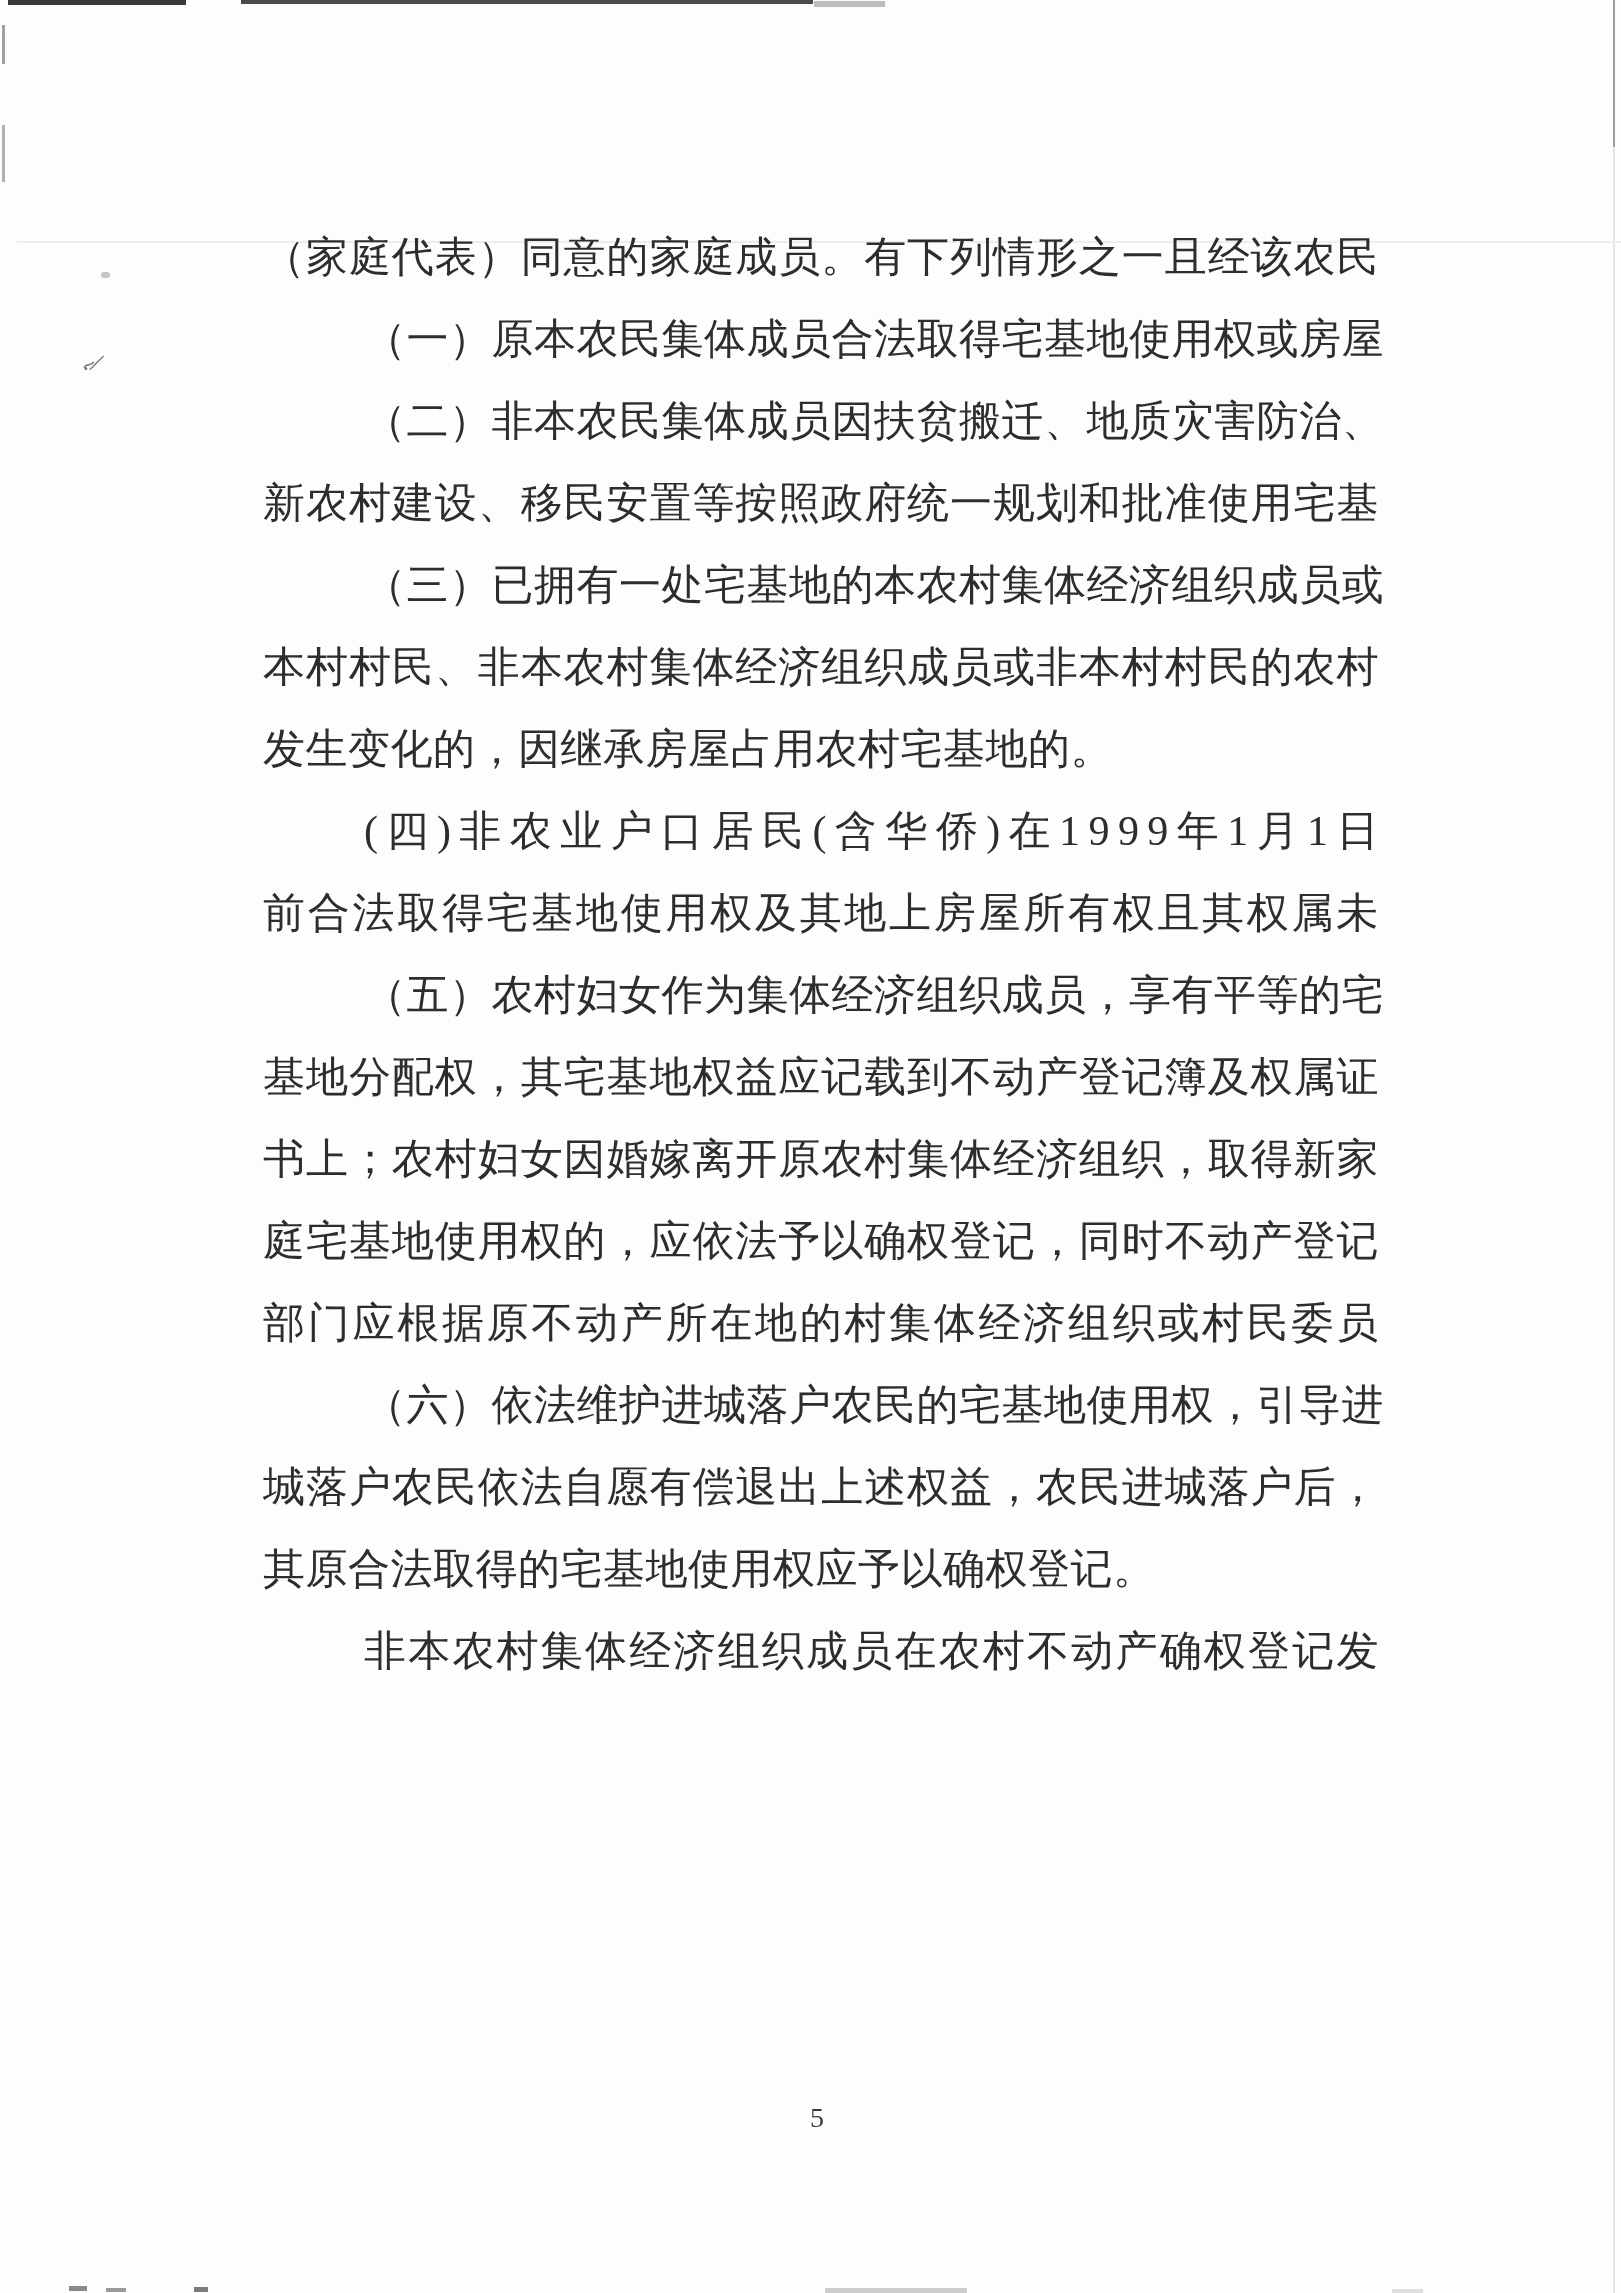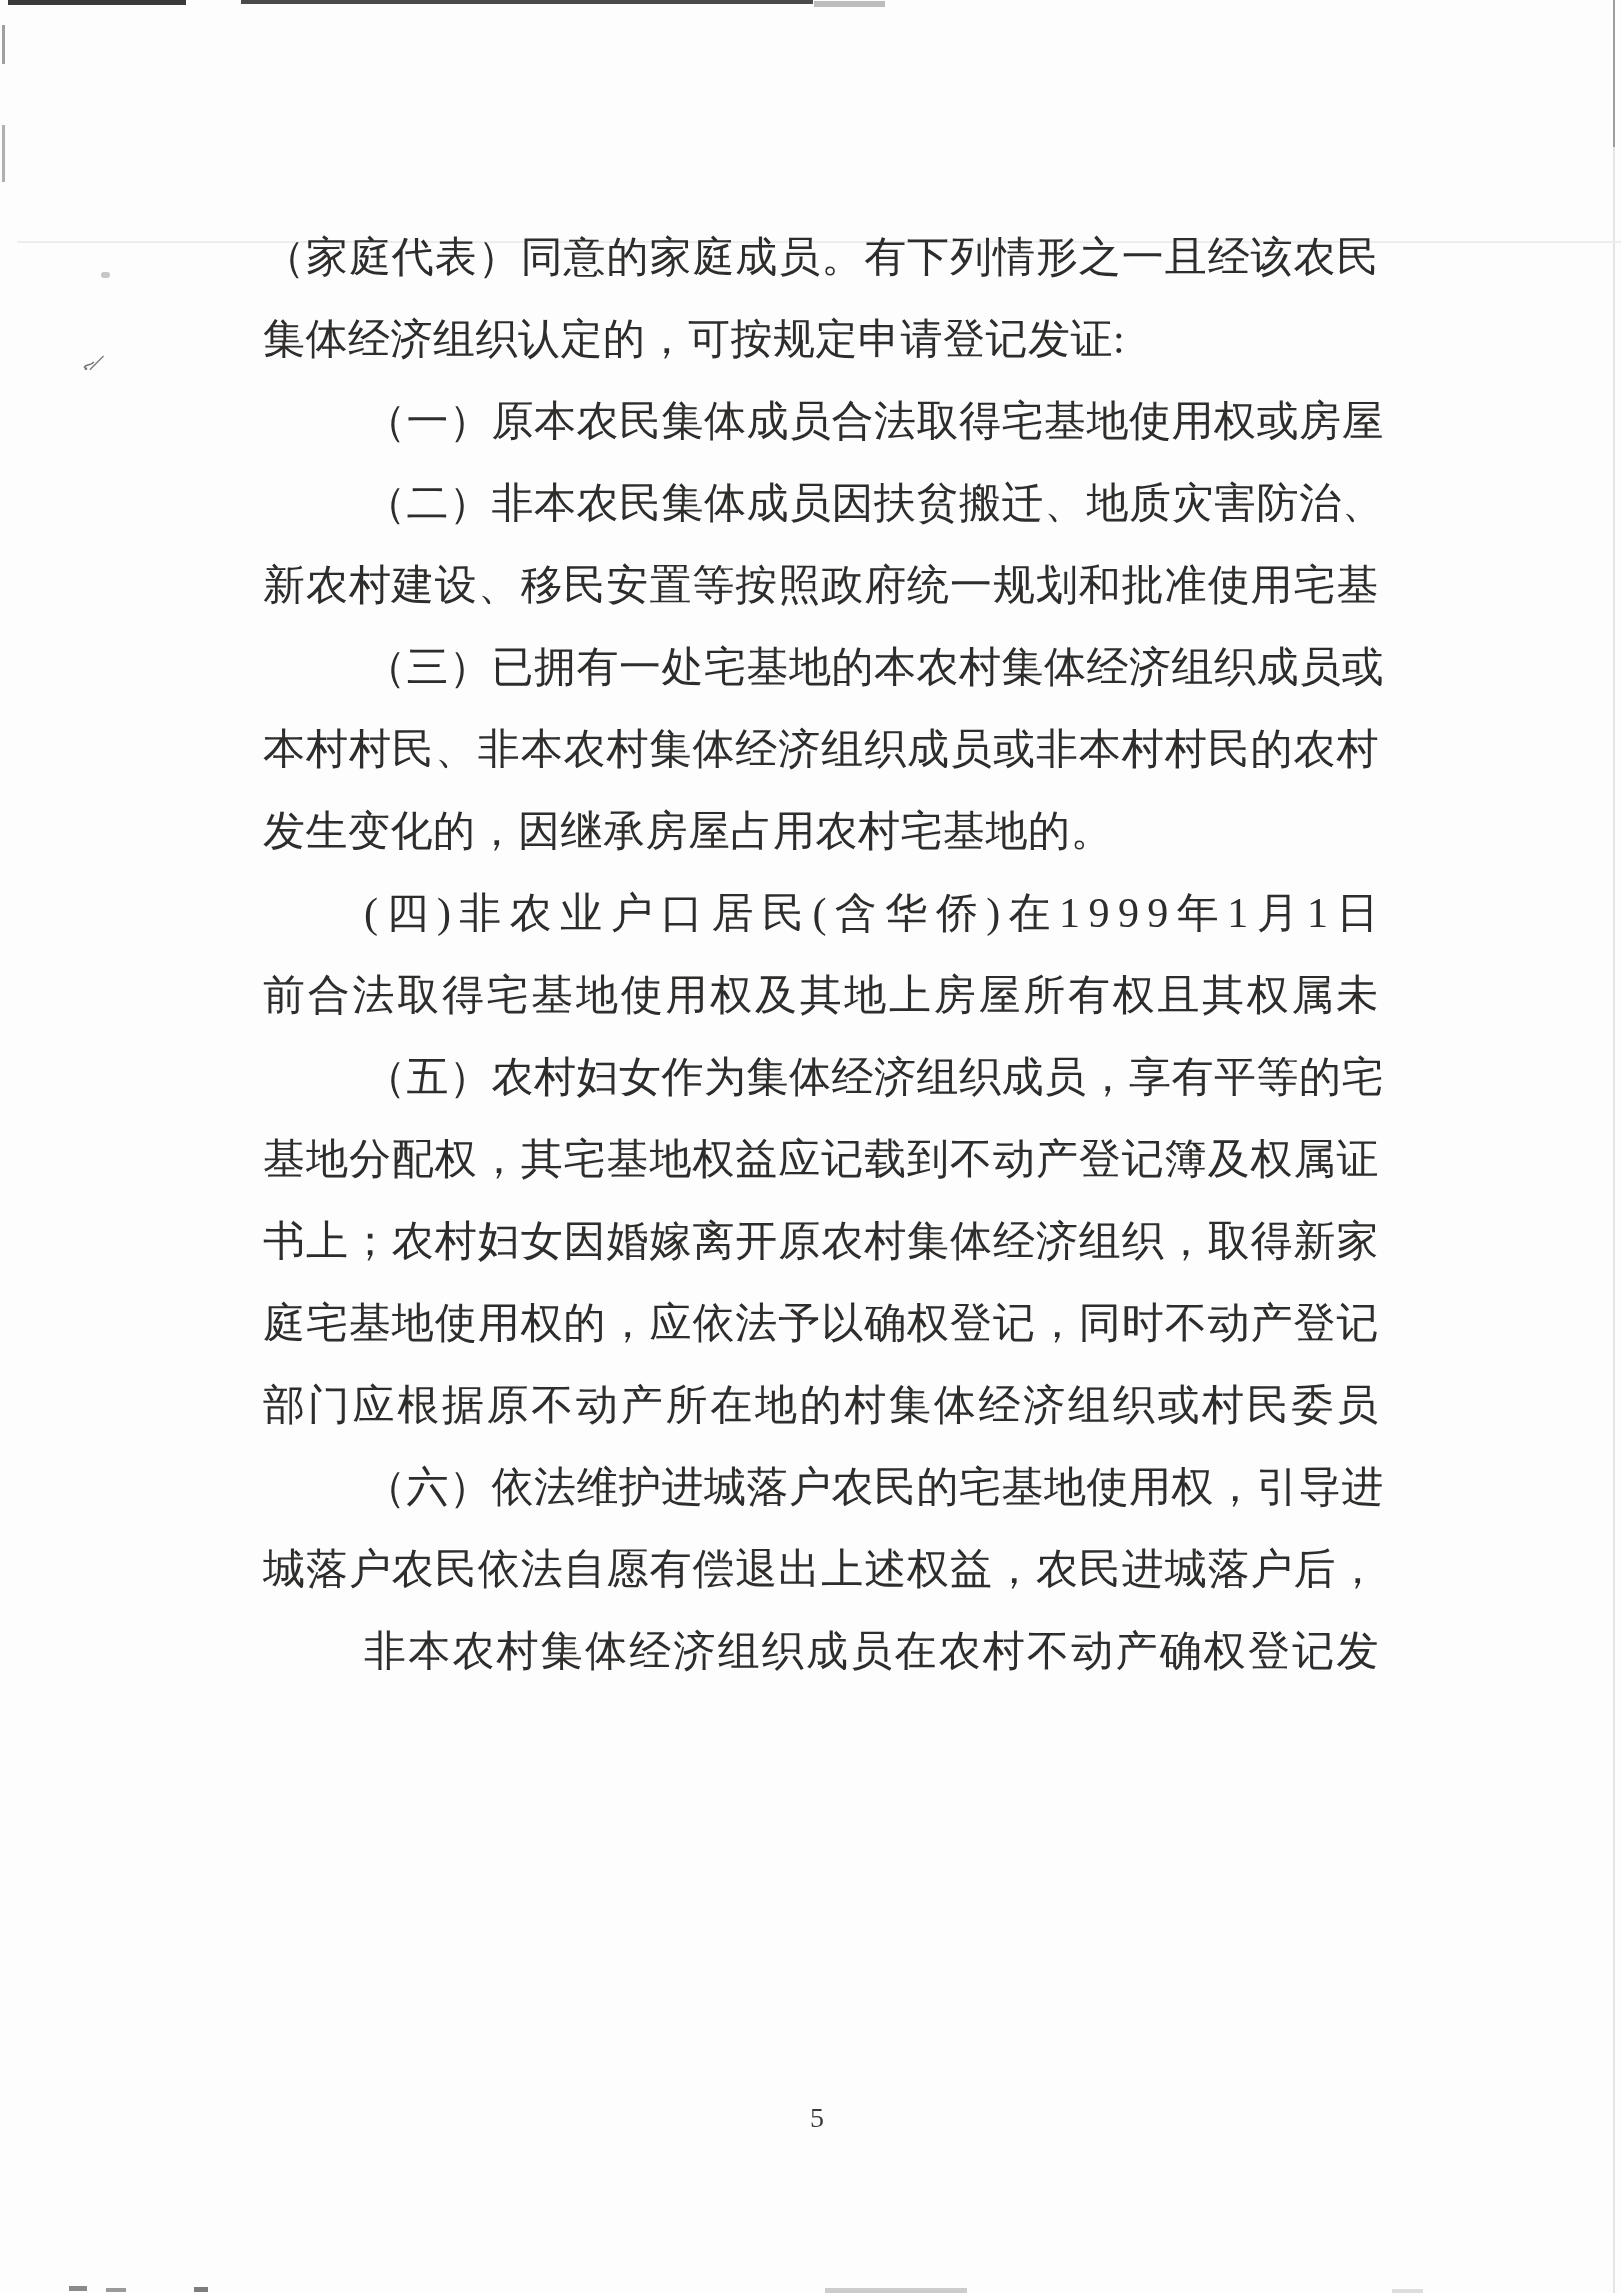--- a/index.html
+++ b/index.html
@@ -105,21 +105,20 @@
         <span>情</span>
         <span>形</span>
         <span>之</span>
         <span>一</span>
         <span>且</span>
         <span>经</span>
         <span>该</span>
         <span>农</span>
         <span>民</span>
       </div>
-    <div class="ln">集体经济组织认定的，可按规定申请登记发证:</div>
     <div class="ln full ind">
         <span>（</span>
         <span>一</span>
         <span>）</span>
         <span>原</span>
         <span>本</span>
         <span>农</span>
         <span>民</span>
         <span>集</span>
         <span>体</span>
@@ -486,20 +485,21 @@
         <span>，</span>
         <span>农</span>
         <span>民</span>
         <span>进</span>
         <span>城</span>
         <span>落</span>
         <span>户</span>
         <span>后</span>
         <span>，</span>
       </div>
+    <div class="ln">其原合法取得的宅基地使用权应予以确权登记。</div>
     <div class="ln full ind">
         <span>非</span>
         <span>本</span>
         <span>农</span>
         <span>村</span>
         <span>集</span>
         <span>体</span>
         <span>经</span>
         <span>济</span>
         <span>组</span>

